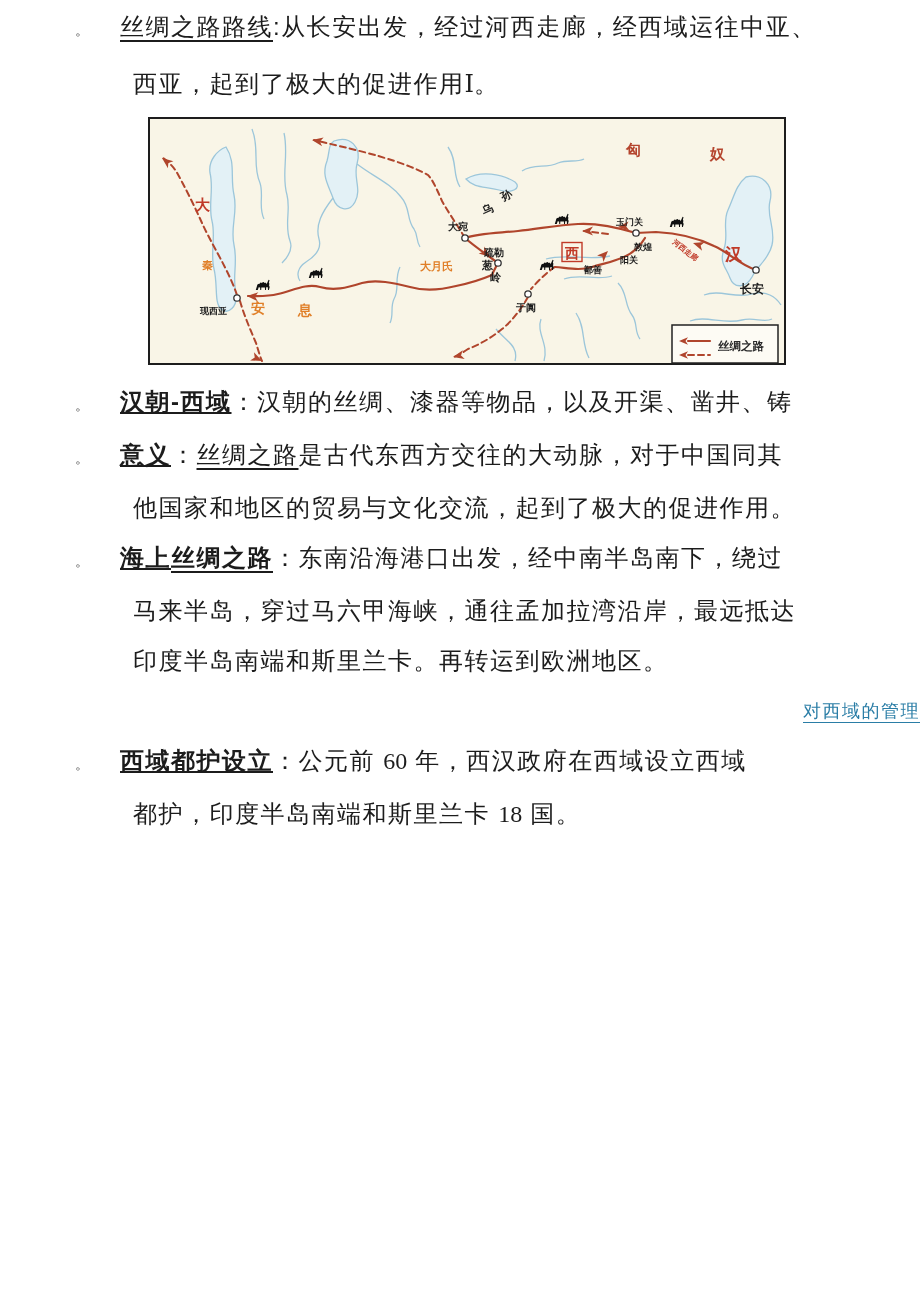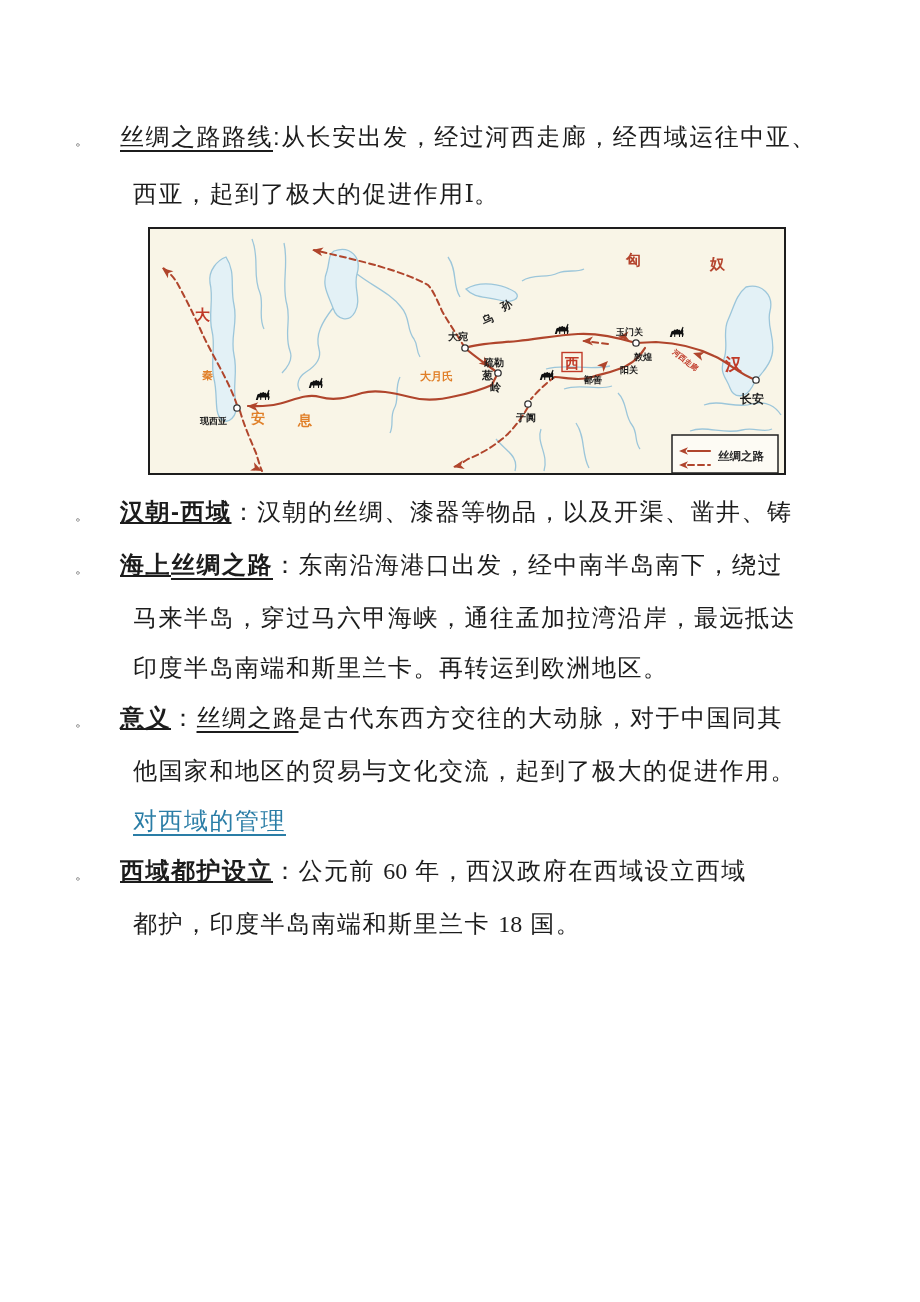--- a/index.html
+++ b/index.html
@@ -4,36 +4,36 @@
 <style>
   :root{
     --text:#1c1c1c; --route:#b0452c; --water:#9cc6da; --waterfill:#e3f1f6;
     --land:#f9f5e7; --link:#2a7da6; --redlabel:#c03a28; --orange:#e07f28;
   }
   html,body{margin:0;padding:0;}
   body{
     width:920px;height:1302px;background:#ffffff;overflow:hidden;
     font-family:"Liberation Sans","DejaVu Sans",sans-serif;color:var(--text);
   }
-  #doc{padding-top:110px;}
+  #doc{}
   .para{
     font-size:24px;line-height:50px;letter-spacing:1.5px;
     margin:0 50px 0 104px;padding-left:29px;text-indent:-29px;
   }
   .para.first{line-height:53px;}
   .bullet{
     display:inline-block;width:16px;font-size:14px;color:#3a3a3a;
     letter-spacing:0;vertical-align:baseline;
   }
   .b{font-weight:bold;text-decoration:underline;}
   .u{text-decoration:underline;text-underline-offset:5px;text-decoration-thickness:1.5px;}
   .serif{font-family:"Liberation Serif","DejaVu Serif",serif;letter-spacing:0;}
   .map-fig{margin:6px 0 12px 148px;width:638px;height:248px;display:block;}
   .map-fig svg{display:block;}
-  .link-line{margin-left:133px;font-size:24px;line-height:50px;letter-spacing:1.5px;}
+  .link-line{margin-left:133px;font-size:18px;line-height:50px;letter-spacing:1.5px;text-align:right;}
   .link-line a{color:var(--link);text-decoration:underline;text-underline-offset:5px;}
   
   .water path{fill:none;stroke:var(--water);stroke-width:1.3;}
   .water path.lake{fill:var(--waterfill);}
   .route{fill:none;stroke:var(--route);stroke-width:2.2;stroke-linecap:round;}
   .route.dashed{stroke-dasharray:6 4;stroke-width:2;}
   .arr{fill:var(--route);stroke:none;}
   .map-label{font-family:"Liberation Sans","DejaVu Sans",sans-serif;}
   .legend-box{fill:#fdfbf4;stroke:#222222;stroke-width:1.5;}
   .map-border{fill:none;stroke:#1d1d1d;stroke-width:2;}
@@ -150,18 +150,18 @@
         <rect class="legend-box" x="524" y="208" width="106" height="38"></rect>
         <path class="route" d="M540,224 L562,224"></path>
         <path class="arr" transform="translate(531,224)" d="M0,0 L9,-3.8 L6.5,0 L9,3.8 Z"></path>
         <path class="route dashed" d="M540,238 L562,238" stroke-dasharray="5 3"></path>
         <path class="arr" transform="translate(531,238)" d="M0,0 L9,-3.8 L6.5,0 L9,3.8 Z"></path>
         <text x="570" y="233" font-size="11.5" font-weight="bold" fill="#2a2a2a" class="map-label">丝绸之路</text>
       </g>
     </svg>
   </figure>
 <div class="para"><span class="bullet">。</span><span class="b">汉朝-西域</span><span>：汉朝的丝绸、漆器等物品，以及开渠、凿井、铸</span><br></div>
+      <div class="para"><span class="bullet">。</span><span class="b">意义</span><span>：</span><span class="u">丝绸之路</span><span>是古代东西方交往的大动脉，对于中国同其</span><br><span>他国家和地区的贸易与文化交流，起到了极大的促进作用。</span></div>
       <div class="para"><span class="bullet">。</span><span class="b">海上</span><span class="b u">丝绸之路</span><span>：东南沿海港口出发，经中南半岛南下，绕过</span><br><span>马来半岛，穿过马六甲海峡，通往孟加拉湾沿岸，最远抵达</span><br><span>印度半岛南端和斯里兰卡。再转运到欧洲地区。</span></div>
-      <div class="para"><span class="bullet">。</span><span class="b">意义</span><span>：</span><span class="u">丝绸之路</span><span>是古代东西方交往的大动脉，对于中国同其</span><br><span>他国家和地区的贸易与文化交流，起到了极大的促进作用。</span></div>
       <div class="link-line"><a href="#">对西域的管理</a></div>
       <div class="para"><span class="bullet">。</span><span class="b">西域都护设立</span><span>：公元前 </span><span class="serif">60</span><span> 年，西汉政府在西域设立西域</span><br><span>都护，印度半岛南端和斯里兰卡 </span><span class="serif">18</span><span> 国。</span></div>
     </div>
 </div>
 
 </body></html>

